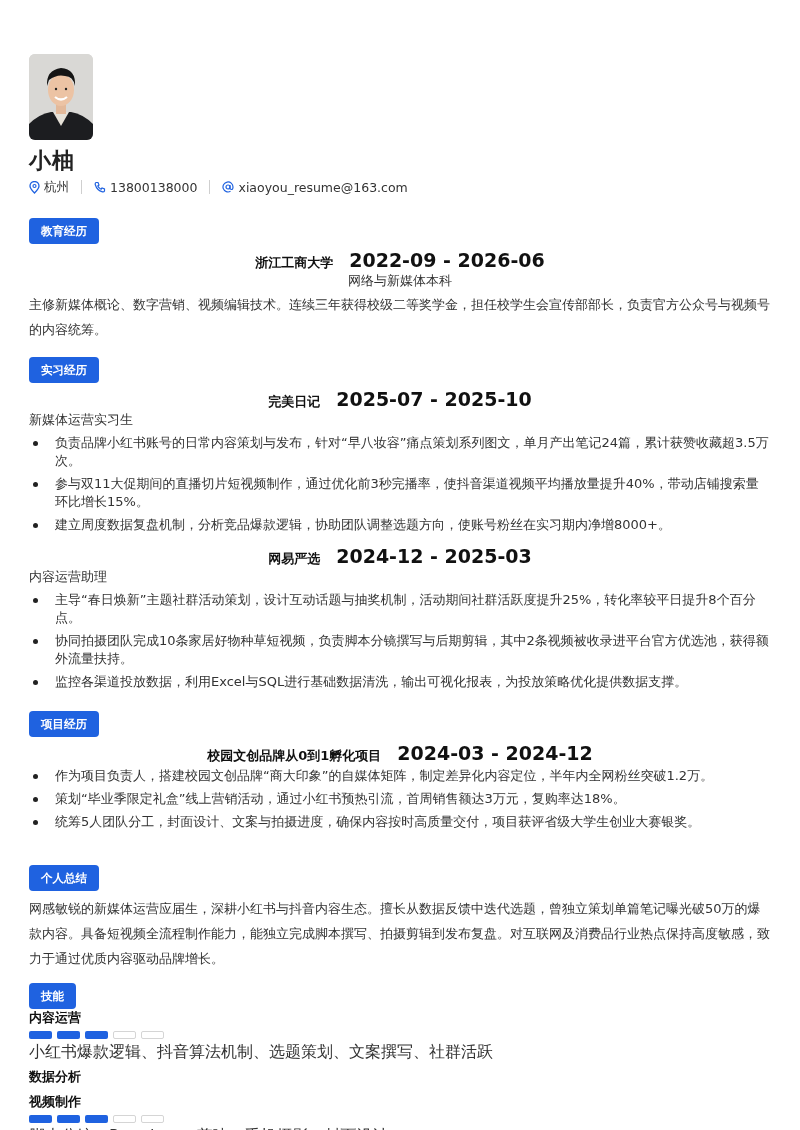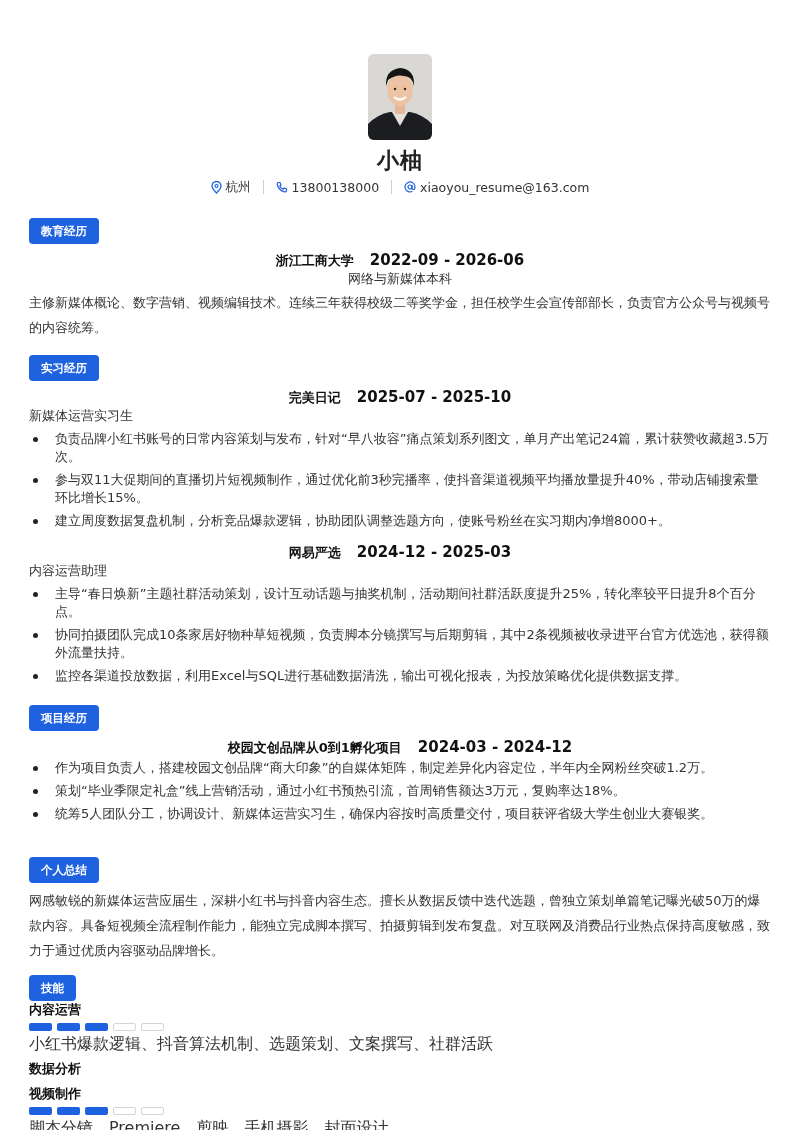--- a/index.html
+++ b/index.html
@@ -1,29 +1,29 @@
 <!DOCTYPE html>
 <html><head>
   <meta charset="utf-8">
   <style>
     * { margin: 0; padding: 0; box-sizing: border-box; }
     html, body { width: 800px; height: 1130px; overflow: hidden; background: #ffffff; }
     body { font-family: "DejaVu Sans", "Liberation Sans", sans-serif; color: #222; font-size: 13px; }
     .page { position: relative; width: 800px; height: 1130px; padding: 0 29px; }
-    .header { display: flex; flex-direction: column; align-items: center; padding-top: 54px; }
+    .header { display: flex; flex-direction: column; align-items: flex-start; padding-top: 54px; }
     .avatar { width: 64px; height: 86px; border-radius: 6px; overflow: hidden; background: #d8d8d6; position: relative; }
     .name { margin-top: 6px; font-size: 22px; font-weight: bold; color: #222; letter-spacing: 1px; height: 30px; line-height: 30px; }
     .contacts { margin-top: 2px; display: flex; align-items: center; font-size: 12.5px; color: #333; height: 18px; }
     .contact { display: flex; align-items: center; }
     .contact svg { margin-right: 4px; }
     .sep { width: 1px; height: 14px; background: #cfcfcf; margin: 0 12px; }
     .section-tag { display: inline-block; background: #1f62e0; color: #fff; font-size: 11.5px; font-weight: bold; border-radius: 4px; padding: 0 12px; height: 26px; line-height: 26px; }
     .row { display: flex; justify-content: center; align-items: baseline; }
     .org { font-weight: bold; font-size: 13px; color: #111; line-height: 18px; }
-    .date { font-weight: bold; font-size: 15px; color: #111; line-height: 18px; margin-left: 16px; }
+    .date { font-weight: bold; font-size: 19px; color: #111; line-height: 18px; margin-left: 16px; }
     .sub { font-size: 13px; color: #333; line-height: 18px; }
     .para { font-size: 13px; color: #333; line-height: 25px; }
     ul.bullets { list-style: none; }
     ul.bullets li { position: relative; padding-left: 26px; font-size: 13px; color: #333; line-height: 18px; margin-top: 5px; }
     ul.bullets li::before { content: ""; position: absolute; left: 4px; top: 7px; width: 5px; height: 5px; border-radius: 50%; background: #222; }
     .skill-bar { display: flex; gap: 5px; margin-top: 4px; }
     .seg { width: 23px; height: 8px; border-radius: 2px; }
     .seg.on { background: #1f62e0; }
     .seg.off { background: #fff; border: 1px solid #d5d5d5; }
     .skill-name { font-weight: bold; font-size: 13px; color: #111; line-height: 18px; }
@@ -121,21 +121,21 @@
   <div style="margin-top:20px;">
     <div class="section-tag">项目经历</div>
     <div style="margin-top:7px;">
       <div class="row">
         <span class="org">校园文创品牌从0到1孵化项目</span>
         <span class="date">2024-03 - 2024-12</span>
       </div>
       <ul class="bullets">
         <li style="margin-top:2px;">作为项目负责人，搭建校园文创品牌“商大印象”的自媒体矩阵，制定差异化内容定位，半年内全网粉丝突破1.2万。</li>
         <li>策划“毕业季限定礼盒”线上营销活动，通过小红书预热引流，首周销售额达3万元，复购率达18%。</li>
-        <li>统筹5人团队分工，协调设计、新媒体运营实习生，确保内容按时高质量交付，项目获评省级大学生创业大赛银奖。</li>
+        <li>统筹5人团队分工，封面设计、文案与拍摄进度，确保内容按时高质量交付，项目获评省级大学生创业大赛银奖。</li>
       </ul>
     </div>
   </div>
 
   <div style="margin-top:34px;">
     <div class="section-tag">个人总结</div>
     <div class="para" style="margin-top:5px;">网感敏锐的新媒体运营应届生，深耕小红书与抖音内容生态。擅长从数据反馈中迭代选题，曾独立策划单篇笔记曝光破50万的爆款内容。具备短视频全流程制作能力，能独立完成脚本撰写、拍摄剪辑到发布复盘。对互联网及消费品行业热点保持高度敏感，致力于通过优质内容驱动品牌增长。</div>
   </div>
 
   <div style="margin-top:12px;">

